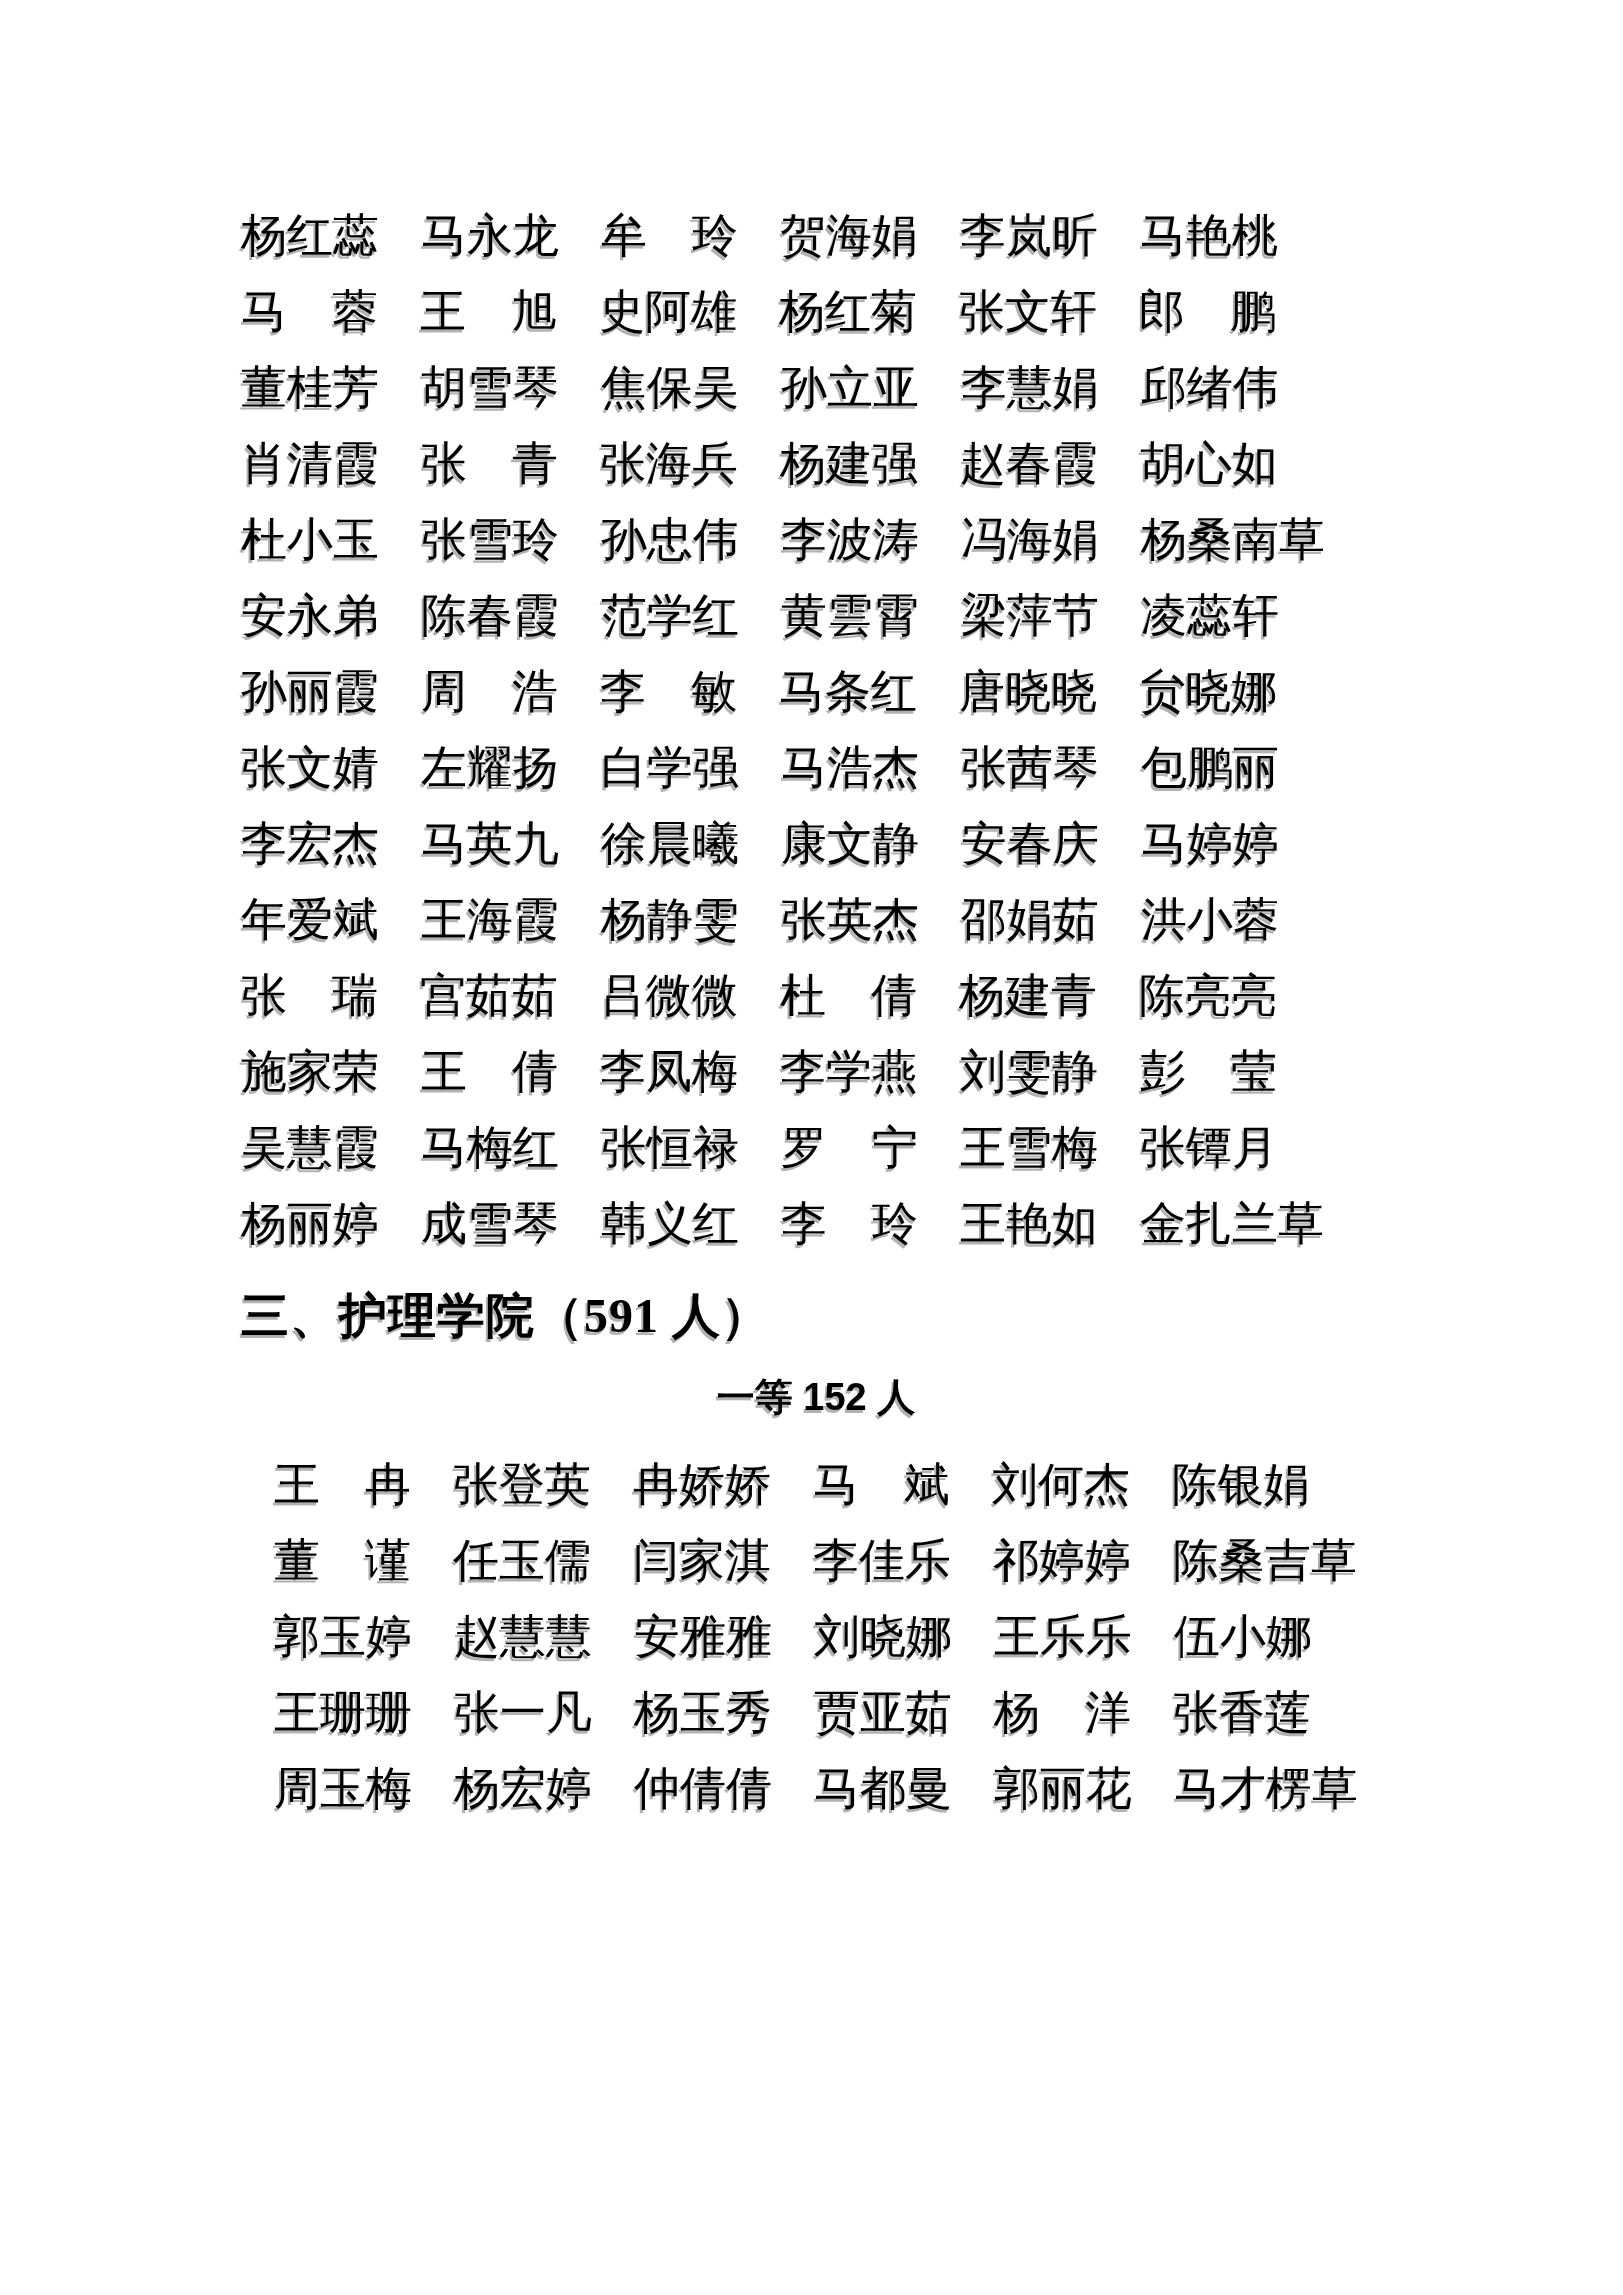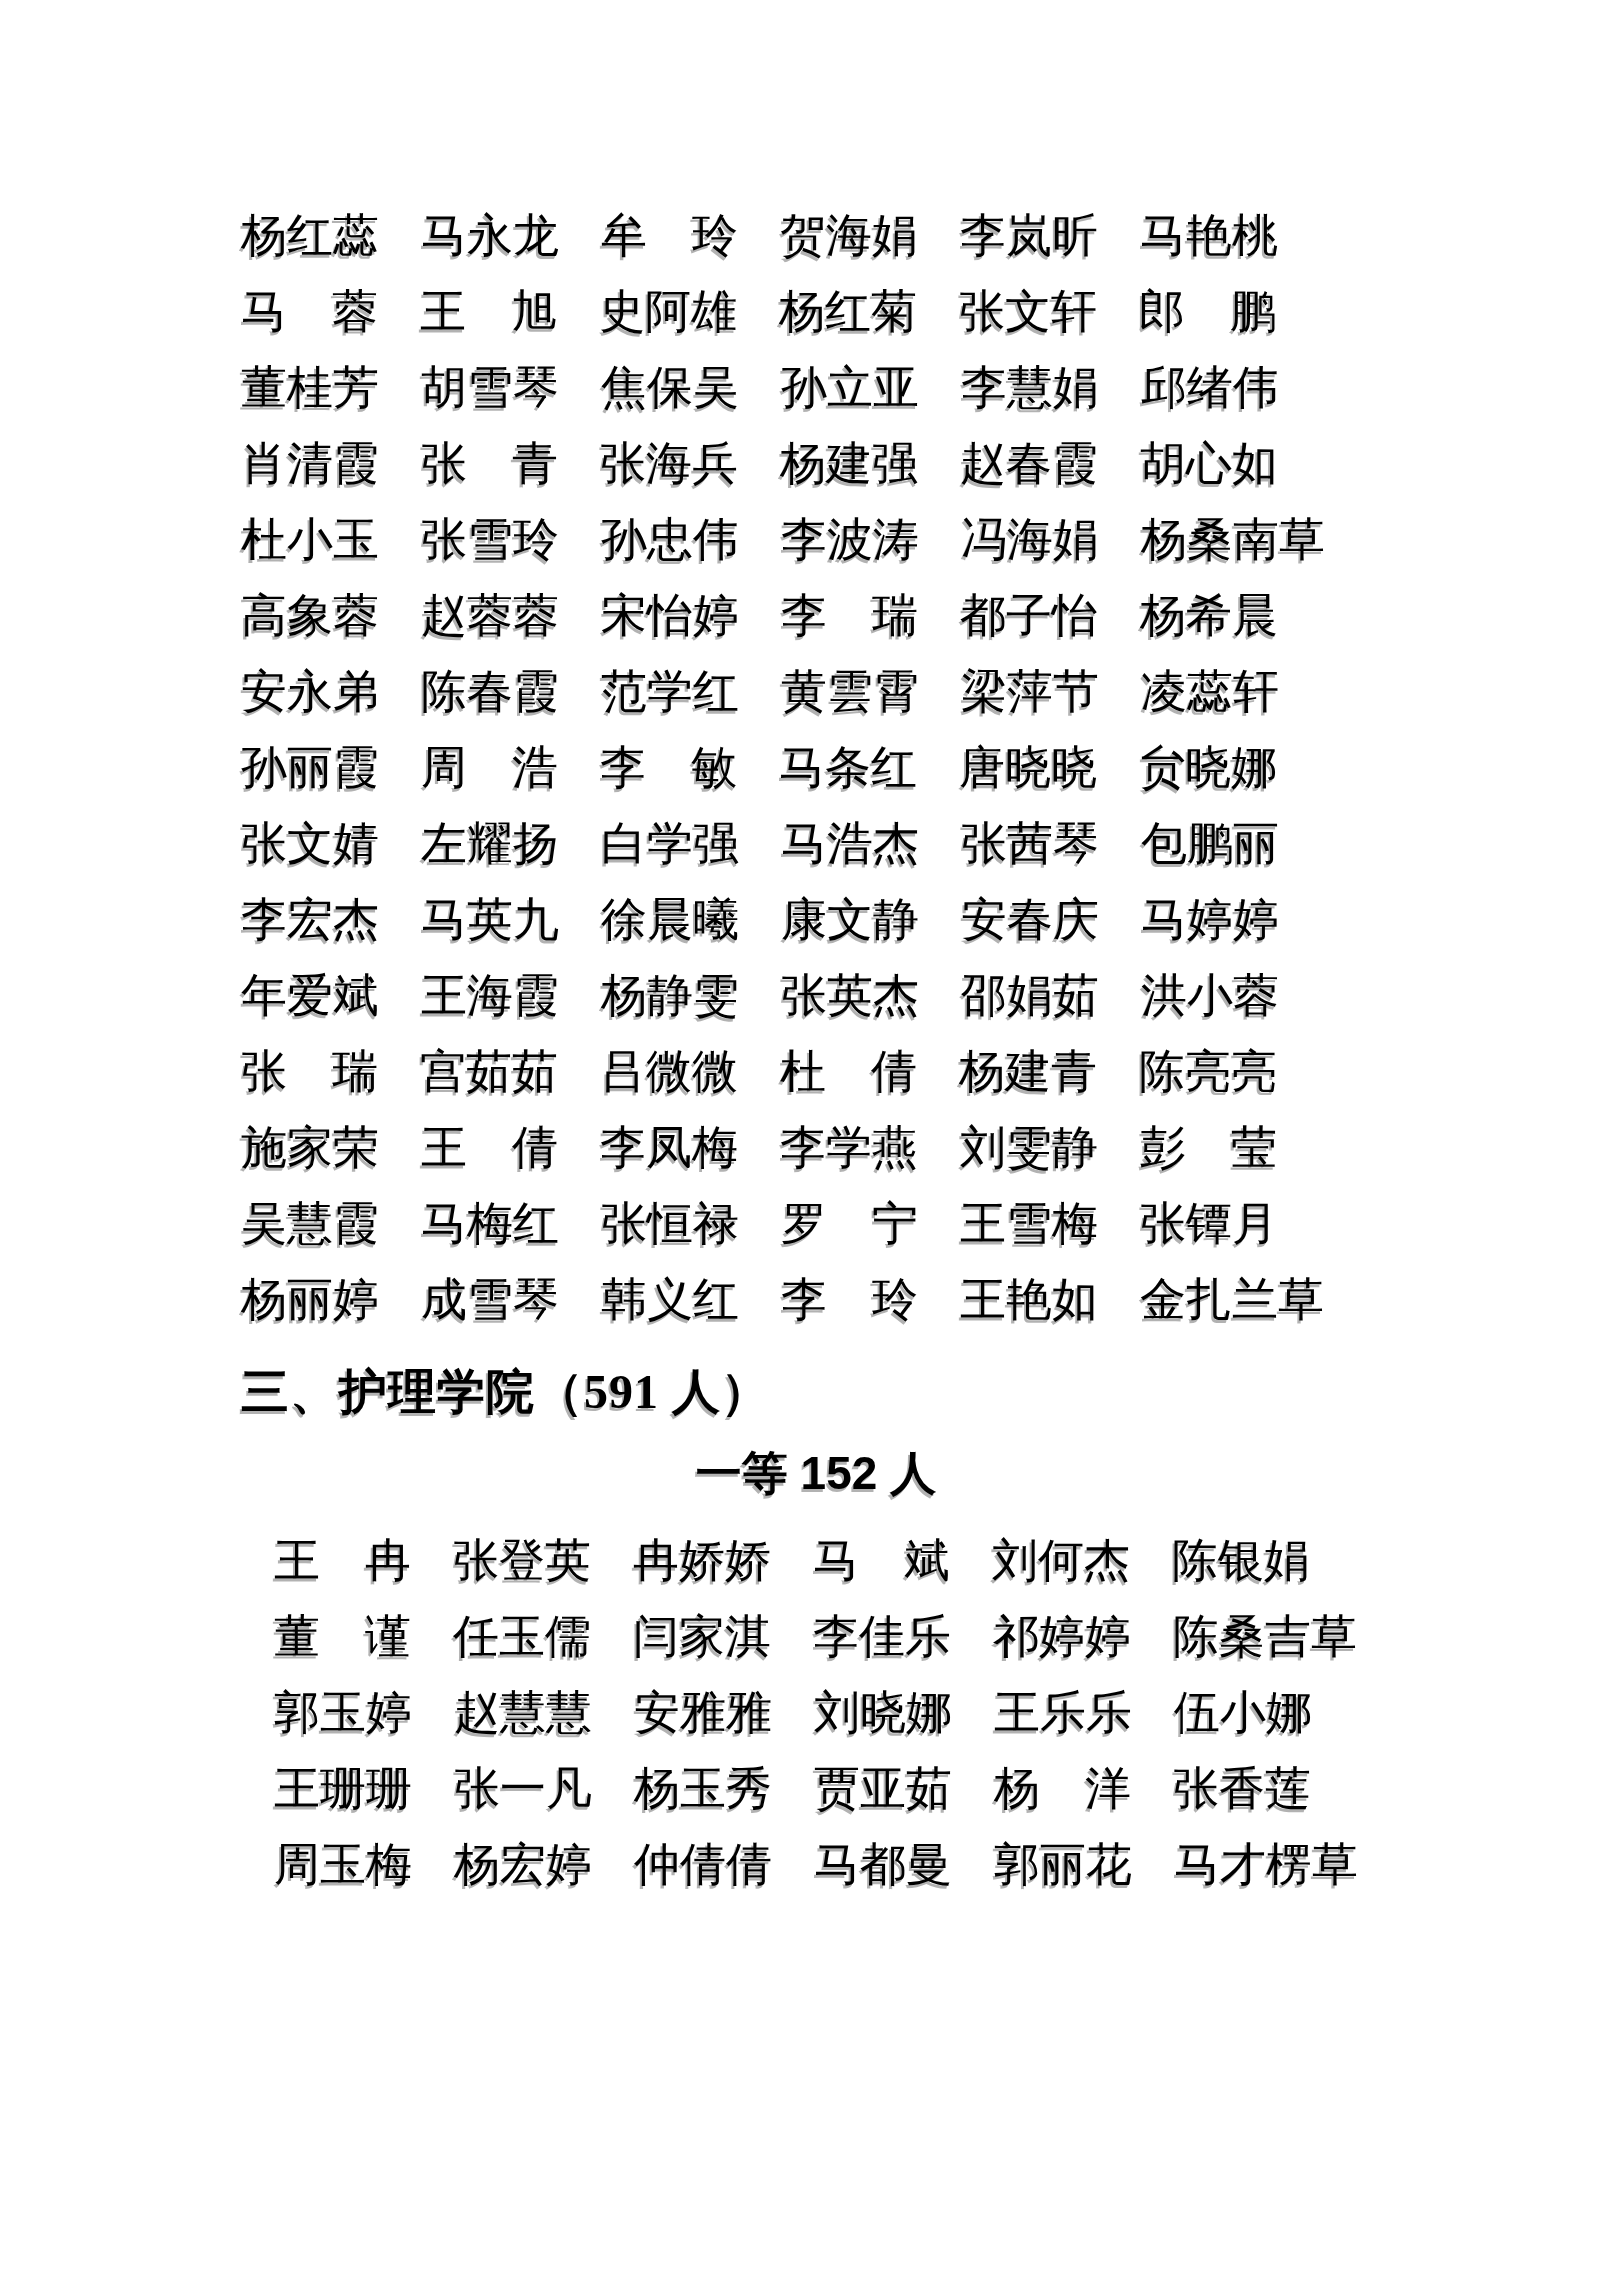--- a/index.html
+++ b/index.html
@@ -51,38 +51,37 @@
     letter-spacing: 1px;
     text-shadow: -2px 2.6px 0.5px rgba(0, 0, 0, 0.30);
   }
   .tier-heading {
     margin: 5.1px 0 0 0;
     height: 77px;
     line-height: 77px;
     text-align: center;
     font-family: "Liberation Sans", "DejaVu Sans", sans-serif;
     font-weight: bold;
-    font-size: 46px;
+    font-size: 38px;
     text-shadow: -2px 2.6px 0.5px rgba(0, 0, 0, 0.30);
   }
   .rows-bottom { margin-top: 10.2px; margin-left: 33px; }
 </style>
 </head>
 <body>
 
 <div class="page">
   <div class="content">
 
     <div class="rows rows-top">
         <div class="row"><span class="name">杨红蕊</span><span class="name">马永龙</span><span class="name">牟 玲</span><span class="name">贺海娟</span><span class="name">李岚昕</span><span class="name">马艳桃</span></div>
         <div class="row"><span class="name">马 蓉</span><span class="name">王 旭</span><span class="name">史阿雄</span><span class="name">杨红菊</span><span class="name">张文轩</span><span class="name">郎 鹏</span></div>
         <div class="row"><span class="name">董桂芳</span><span class="name">胡雪琴</span><span class="name">焦保吴</span><span class="name">孙立亚</span><span class="name">李慧娟</span><span class="name">邱绪伟</span></div>
         <div class="row"><span class="name">肖清霞</span><span class="name">张 青</span><span class="name">张海兵</span><span class="name">杨建强</span><span class="name">赵春霞</span><span class="name">胡心如</span></div>
         <div class="row"><span class="name">杜小玉</span><span class="name">张雪玲</span><span class="name">孙忠伟</span><span class="name">李波涛</span><span class="name">冯海娟</span><span class="name">杨桑南草</span></div>
-        <div class="row"><span class="name">高象蓉</span><span class="name">赵蓉蓉</span><span class="name">宋怡婷</span><span class="name">李 瑞</span><span class="name">都子怡</span><span class="name">杨希晨</span></div>
         <div class="row"><span class="name">安永弟</span><span class="name">陈春霞</span><span class="name">范学红</span><span class="name">黄雲霄</span><span class="name">梁萍节</span><span class="name">凌蕊轩</span></div>
         <div class="row"><span class="name">孙丽霞</span><span class="name">周 浩</span><span class="name">李 敏</span><span class="name">马条红</span><span class="name">唐晓晓</span><span class="name">贠晓娜</span></div>
         <div class="row"><span class="name">张文婧</span><span class="name">左耀扬</span><span class="name">白学强</span><span class="name">马浩杰</span><span class="name">张茜琴</span><span class="name">包鹏丽</span></div>
         <div class="row"><span class="name">李宏杰</span><span class="name">马英九</span><span class="name">徐晨曦</span><span class="name">康文静</span><span class="name">安春庆</span><span class="name">马婷婷</span></div>
         <div class="row"><span class="name">年爱斌</span><span class="name">王海霞</span><span class="name">杨静雯</span><span class="name">张英杰</span><span class="name">邵娟茹</span><span class="name">洪小蓉</span></div>
         <div class="row"><span class="name">张 瑞</span><span class="name">宫茹茹</span><span class="name">吕微微</span><span class="name">杜 倩</span><span class="name">杨建青</span><span class="name">陈亮亮</span></div>
         <div class="row"><span class="name">施家荣</span><span class="name">王 倩</span><span class="name">李凤梅</span><span class="name">李学燕</span><span class="name">刘雯静</span><span class="name">彭 莹</span></div>
         <div class="row"><span class="name">吴慧霞</span><span class="name">马梅红</span><span class="name">张恒禄</span><span class="name">罗 宁</span><span class="name">王雪梅</span><span class="name">张镡月</span></div>
         <div class="row"><span class="name">杨丽婷</span><span class="name">成雪琴</span><span class="name">韩义红</span><span class="name">李 玲</span><span class="name">王艳如</span><span class="name">金扎兰草</span></div>
       </div>

